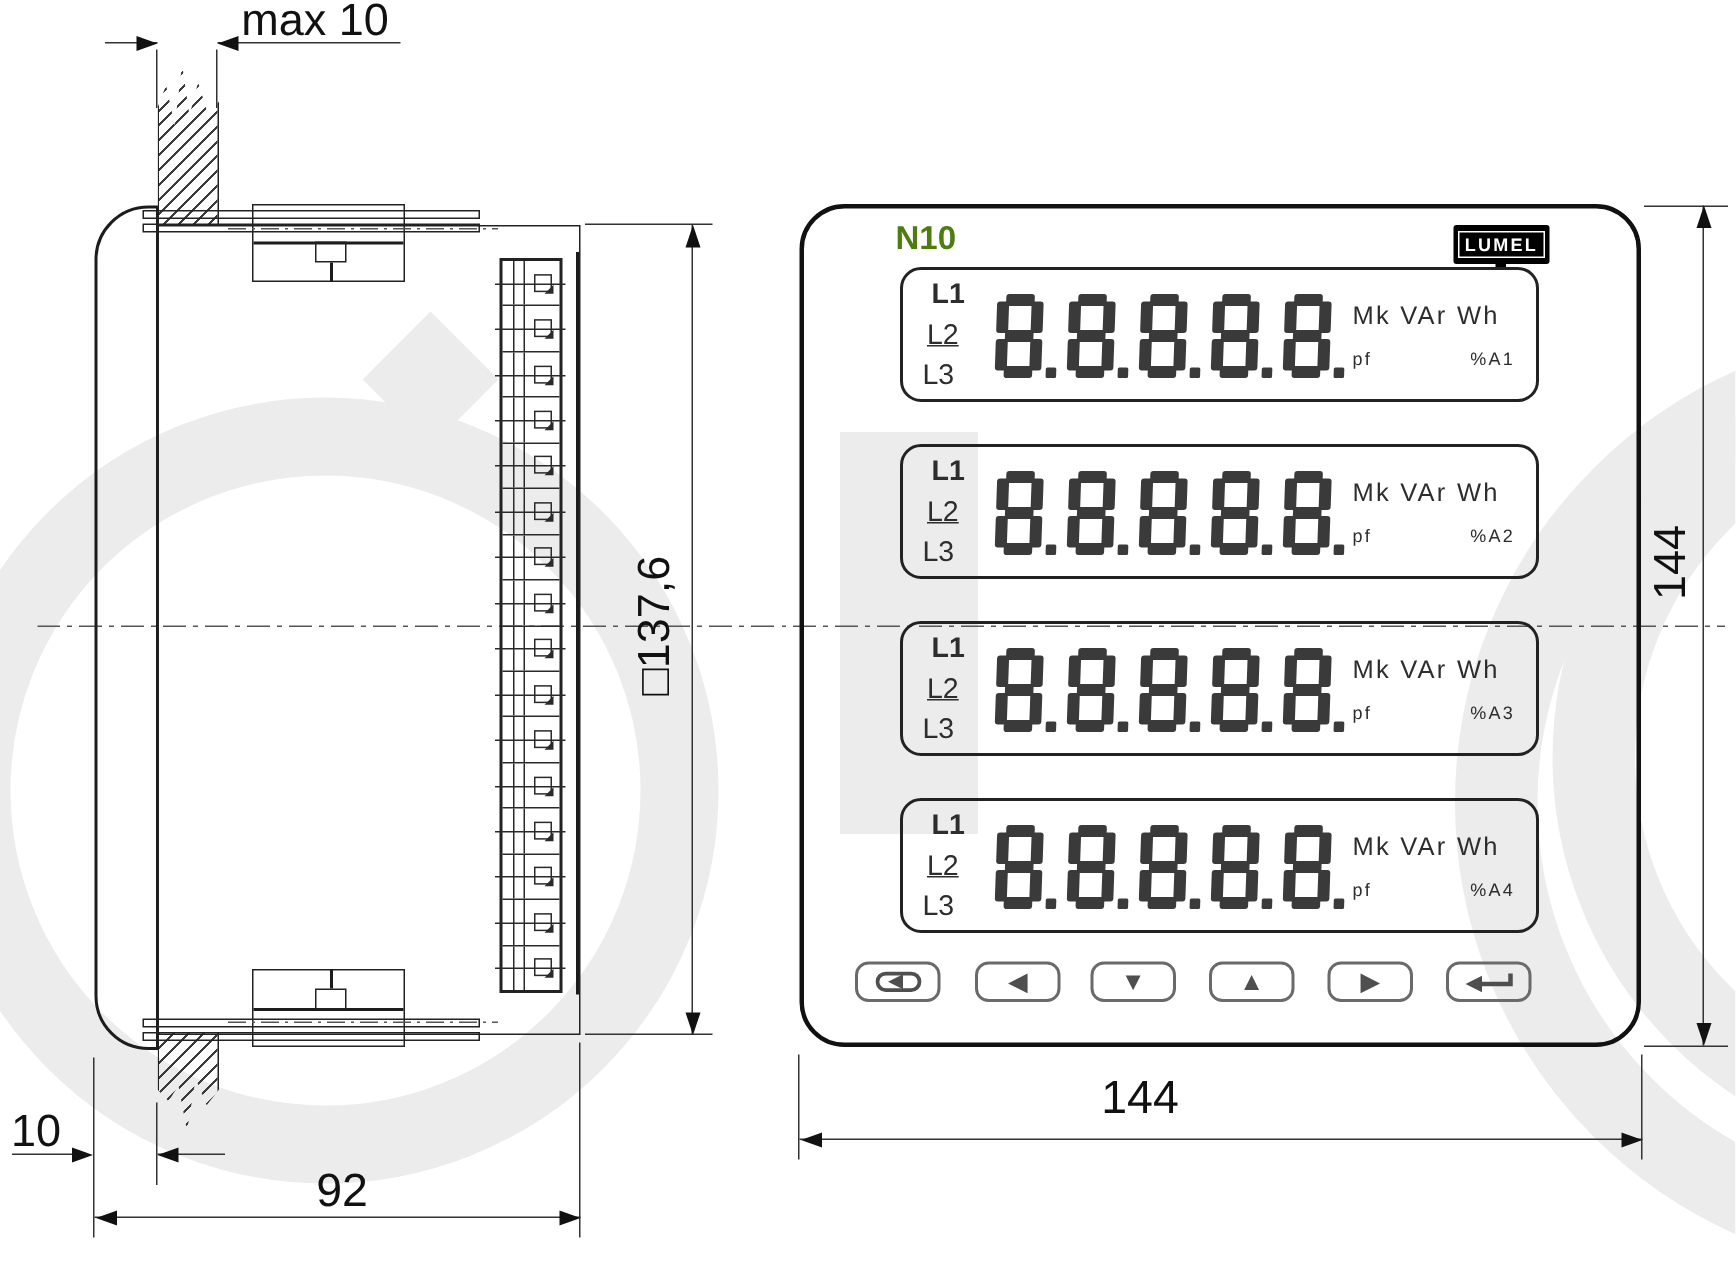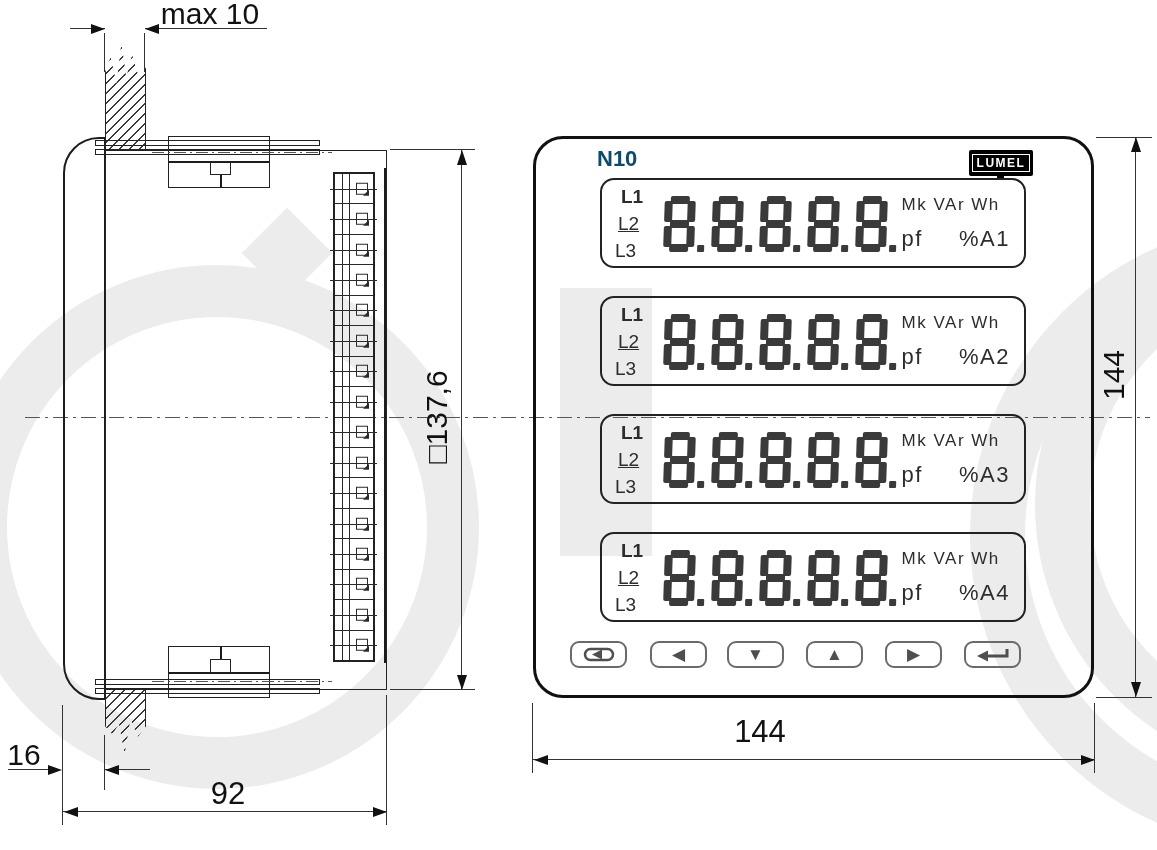--- a/index.html
+++ b/index.html
@@ -48,21 +48,21 @@
   .t-v1,.t-v2{position:absolute;top:0;bottom:0;width:1px;background:#2a2a2a;}
   .t-v1{left:7px;} .t-v2{left:14px;}
   .t-mid{position:absolute;left:-5px;right:-4px;top:50%;height:1px;background:#2a2a2a;}
   .t-screw{position:absolute;right:5px;top:50%;transform:translateY(-52%);width:12px;height:12px;
            border:1.5px solid #2a2a2a;box-sizing:border-box;}
   .t-screw::after{content:"";position:absolute;right:-2px;bottom:-2px;width:0;height:0;
            border-left:6px solid transparent;border-bottom:6px solid #2a2a2a;}
   
   .front{position:absolute;left:533px;top:136px;width:561px;height:562px;z-index:2;
          border:3.5px solid #111;border-radius:30px;box-sizing:border-box;}
-  .model{position:absolute;left:61px;top:7px;font-size:22px;font-weight:bold;color:#0c4a6e;}
+  .model{position:absolute;left:61px;top:7px;font-size:22px;font-weight:bold;color:#4d7c0f;}
   .logo{position:absolute;left:433px;top:11px;width:64px;height:26px;background:#000;border-radius:2px;
         display:flex;align-items:center;justify-content:center;}
   .logo-inner{border:1.5px solid #fff;padding:1px 4px;color:#fff;font-size:12px;font-weight:bold;
         letter-spacing:1.5px;line-height:14px;}
   .logo::after{content:"";position:absolute;left:28px;bottom:-4px;width:7px;height:4px;background:#000;}
   .panel{position:absolute;left:64px;width:426px;height:90px;border:2px solid #222;border-radius:14px;
          box-sizing:border-box;display:flex;align-items:center;}
   .phases{display:flex;flex-direction:column;padding-left:13px;width:44px;font-size:19px;
           line-height:27px;color:#2d2d2d;}
   .phases span:nth-child(1){margin-left:6px;font-weight:bold;}
@@ -73,21 +73,21 @@
   .seg .sa{left:6px;right:6px;top:0;height:8px;}
   .seg .sg{left:6px;right:6px;top:24px;height:8px;}
   .seg .sd{left:6px;right:6px;bottom:0;height:8px;}
   .seg .sf{left:0;top:5px;width:8px;height:21px;}
   .seg .sb{right:0;top:5px;width:8px;height:21px;}
   .seg .se{left:0;bottom:5px;width:8px;height:21px;}
   .seg .sc{right:0;bottom:5px;width:8px;height:21px;}
   .dot{width:7px;height:7px;background:#3a3a3a;margin:0 5px 0 3px;border-radius:1px;}
   .units{margin-left:auto;margin-right:14px;width:112px;color:#2d2d2d;}
   .units .u1{font-size:17px;letter-spacing:1.5px;white-space:pre;}
-  .units .u2{display:flex;justify-content:space-between;font-size:22px;letter-spacing:1.5px;margin-top:11px;}
+  .units .u2{display:flex;justify-content:space-between;font-size:12px;letter-spacing:1.5px;margin-top:11px;}
   .btn{position:absolute;width:57px;height:27px;border:2px solid #6a6a6a;border-radius:9px;
        box-sizing:border-box;display:flex;align-items:center;justify-content:center;background:transparent;}
   .glyph{font-size:17px;line-height:1;color:#4f4f4f;}
 </style>
 </head>
 <body>
 
 <div id="canvas">
 
   <div class="wm wm-ring" style="left:-45px;top:265px;width:420px;height:420px;"></div>
@@ -220,21 +220,21 @@
     </div>
 
   <div class="dimtxt" style="left:150px;top:-3px;width:120px;">max 10</div>
   <div class="hl thin" style="left:70px;top:28px;width:35px;"></div>
   <div class="ar r" style="left:91px;top:24px;"></div>
   <div class="hl thin" style="left:145px;top:28px;width:122px;"></div>
   <div class="ar l" style="left:145px;top:24px;"></div>
   <div class="vl thin" style="left:104px;top:33px;height:39px;"></div>
   <div class="vl thin" style="left:144px;top:33px;height:39px;"></div>
 
-  <div class="dimtxt" style="left:2px;top:738px;width:44px;">16</div>
+  <div class="dimtxt" style="left:2px;top:738px;width:44px;">10</div>
   <div class="hl thin" style="left:8px;top:769px;width:42px;"></div>
   <div class="ar r" style="left:48px;top:765px;"></div>
   <div class="hl thin" style="left:105px;top:769px;width:45px;"></div>
   <div class="ar l" style="left:105px;top:765px;"></div>
   <div class="vl thin" style="left:104px;top:735px;height:55px;"></div>
 
   <div class="dimtxt" style="left:180px;top:776px;width:96px;font-size:31px;">92</div>
   <div class="hl thin" style="left:63px;top:811px;width:324px;"></div>
   <div class="ar l" style="left:64px;top:807px;"></div>
   <div class="ar r" style="left:373px;top:807px;"></div>

